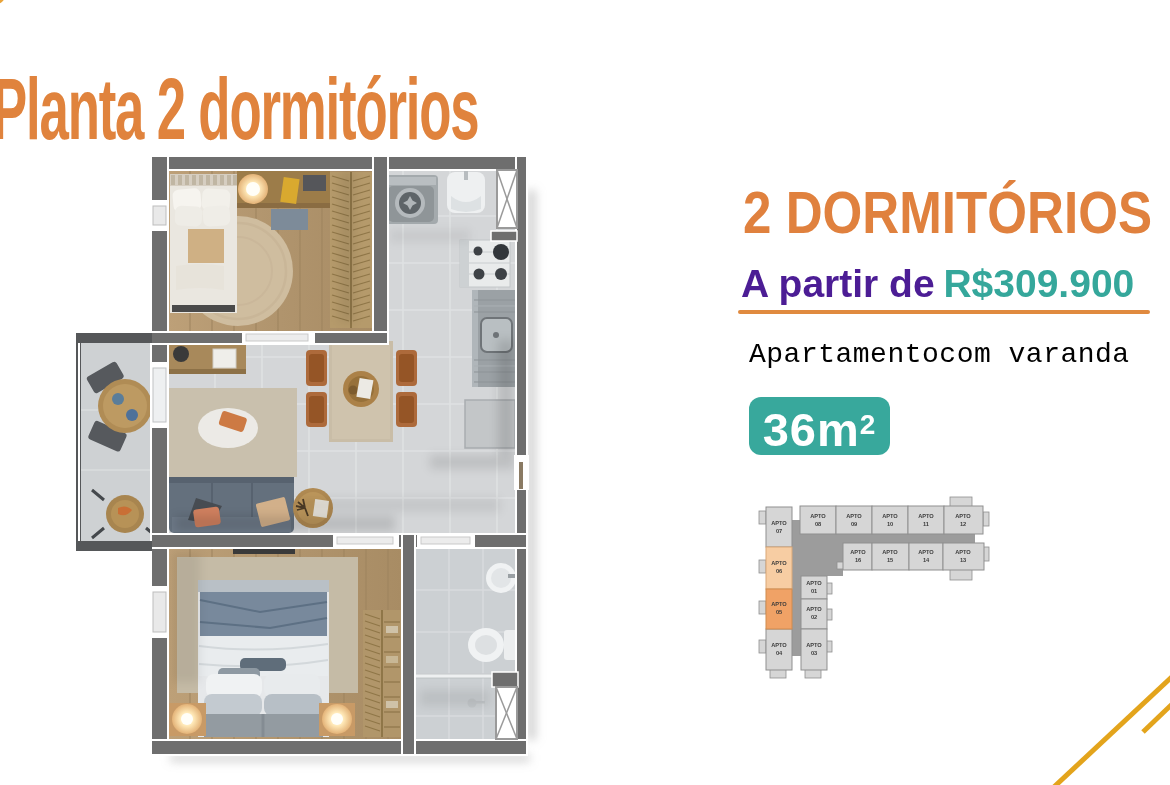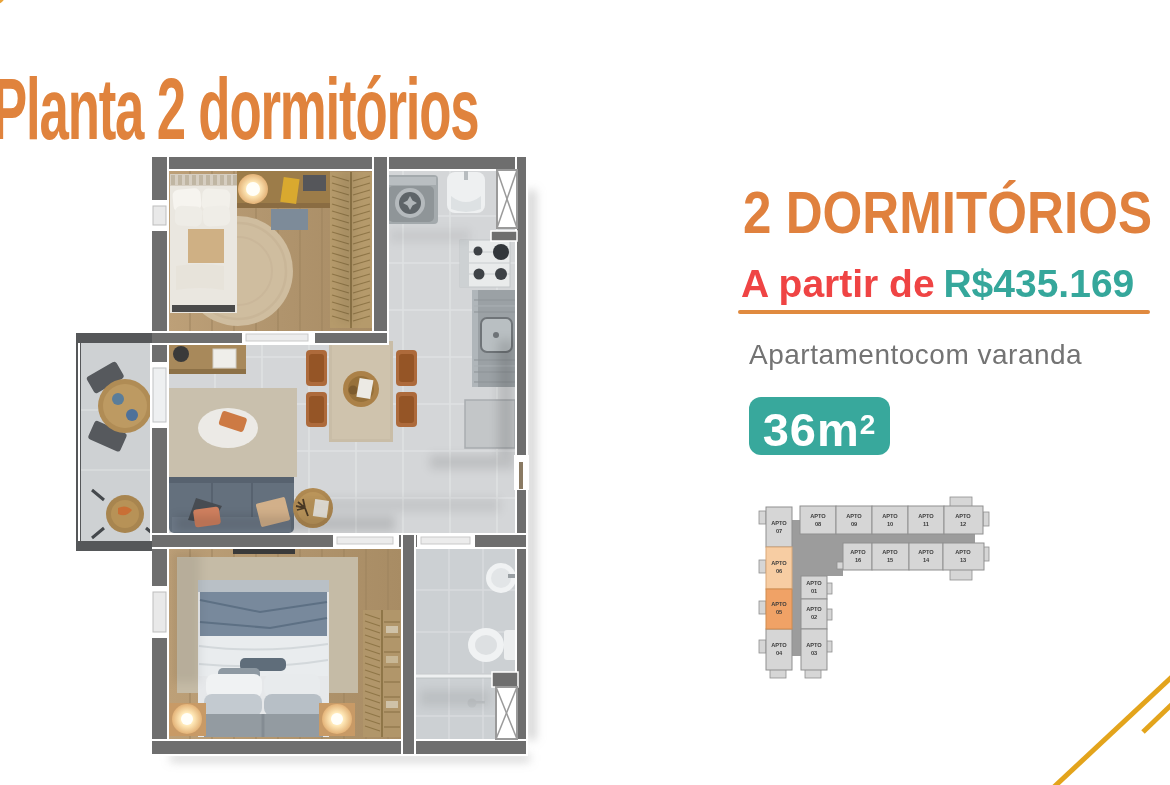--- a/index.html
+++ b/index.html
@@ -5,39 +5,39 @@
   html,body{margin:0;padding:0;}
   body{width:1170px;height:785px;overflow:hidden;background:#ffffff;
        font-family:"Liberation Sans", sans-serif;position:relative;}
   .abs{position:absolute;}
   #title{left:-8px;top:58px;color:#e0833d;font-size:88px;font-weight:bold;
          letter-spacing:-2px;transform:scaleX(0.60);transform-origin:left top;
          white-space:nowrap;}
   #h2d{left:743px;top:178px;color:#e0813e;font-size:60px;font-weight:bold;
        letter-spacing:0px;transform:scaleX(0.852);transform-origin:left top;white-space:nowrap;}
   #price{left:741px;top:262px;font-size:39px;font-weight:bold;white-space:nowrap;letter-spacing:0px;}
-  #price .o{color:#ef4444;}
+  #price .o{color:#4c1d95;}
   #price .t{color:#35a79b;}
   #uline{left:738px;top:310px;width:412px;height:4px;background:#e08a3f;border-radius:2px;}
-  #apto{left:749px;top:339px;font-size:28px;color:#737373;letter-spacing:0.5px;}
+  #apto{left:749px;top:339px;font-size:28px;color:#000000;letter-spacing:0.5px;font-family:Liberation Mono, monospace;}
   #badge{left:749px;top:397px;width:141px;height:58px;background:#38a89c;border-radius:12px;
          color:#ffffff;text-align:center;}
   #badge span{font-size:47px;font-weight:bold;line-height:56px;letter-spacing:1px;}
   #badge sup{font-size:28px;font-weight:bold;vertical-align:12px;}
 </style>
 </head>
 <body>
 
 <svg class="abs" style="left:0;top:0" width="40" height="40" viewBox="0 0 40 40">
   <circle cx="-5.5" cy="-6.5" r="9" fill="none" stroke="#e9a43a" stroke-width="4.5"></circle>
 </svg>
 
 <div id="title" class="abs">Planta 2 dormitórios</div>
 <div id="h2d" class="abs">2 DORMITÓRIOS</div>
-<div id="price" class="abs"><span class="o">A partir de </span><span class="t" style="margin-left:-2px">R$435.169</span></div>
+<div id="price" class="abs"><span class="o">A partir de </span><span class="t" style="margin-left:-2px">R$309.900</span></div>
 <div id="uline" class="abs"></div>
 <div id="apto" class="abs">Apartamentocom varanda</div>
 <div id="badge" class="abs"><span>36m<sup>2</sup></span></div>
 
 <svg id="plan" class="abs" style="left:0;top:0" width="1170" height="785" viewBox="0 0 1170 785">
   <defs>
     <radialGradient id="glow" cx="50%" cy="50%" r="50%">
       <stop offset="0%" stop-color="#fffdf2"></stop>
       <stop offset="45%" stop-color="#ffe9b8"></stop>
       <stop offset="100%" stop-color="#e3b277"></stop>

